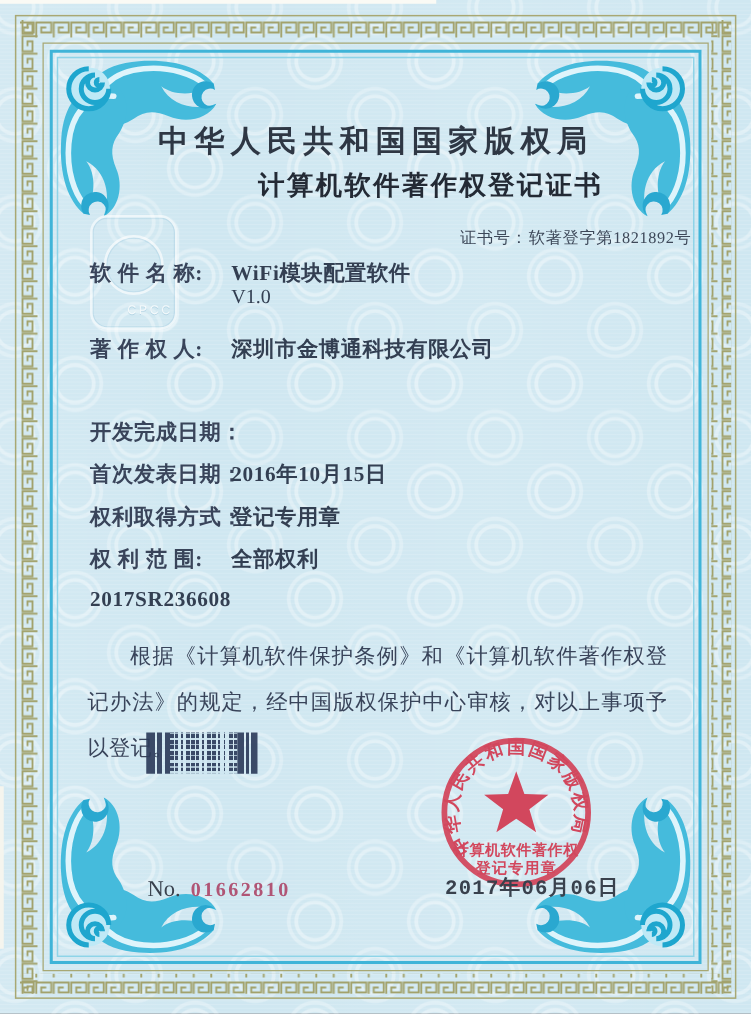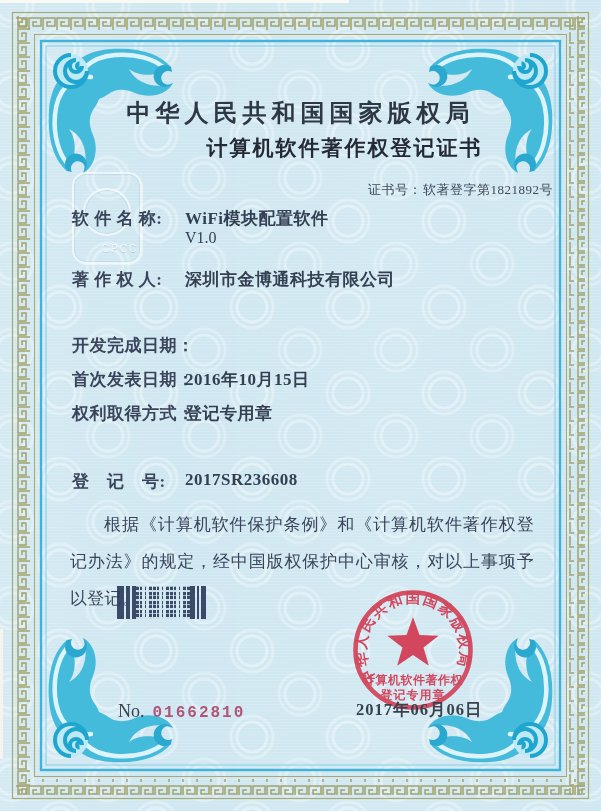--- a/index.html
+++ b/index.html
@@ -48,25 +48,25 @@
   .bc-mid{flex:1; height:100%;
     background:
       repeating-linear-gradient(0deg, rgba(207,231,241,.95) 0 2px, rgba(0,0,0,0) 2px 5px, rgba(207,231,241,.7) 5px 6px, rgba(0,0,0,0) 6px 9px),
       repeating-linear-gradient(90deg,#2e3d5c 0 3px, rgba(0,0,0,0) 3px 4px, #2e3d5c 4px 6px, rgba(0,0,0,0) 6px 9px, #2e3d5c 9px 10px, rgba(0,0,0,0) 10px 13px, #2e3d5c 13px 16px, rgba(0,0,0,0) 16px 17px);}
   .bc-right{width:16px; height:100%;
     background:repeating-linear-gradient(90deg,#2e3d5c 0 5px, rgba(0,0,0,0) 5px 7px, #2e3d5c 7px 9px, rgba(0,0,0,0) 9px 11px, #2e3d5c 11px 13px);}
 
   .seal{position:absolute; left:347px; top:584px; width:132px; height:132px; z-index:4; opacity:.93;}
   .seal-date{
     position:absolute; left:356px; top:699px; z-index:5;
-    font-size:16.5px; font-weight:bold; color:#39414d; letter-spacing:1px;
+    font-size:16.5px; font-weight:bold; color:#39414d; letter-spacing:1px;font-family:Liberation Mono, monospace;
   }
   .serial{position:absolute; left:118px; top:701px; z-index:4; font-size:18px; color:#39414d;}
   .serial .serial-num{
-    font-family:Liberation Mono, monospace;
+    font-family:Liberation Serif, serif;
     font-size:16px; color:#b05575; letter-spacing:2px; margin-left:8px; font-weight:bold;
   }
 
   .emboss{
     position:absolute; left:72px; top:172px; width:66px; height:88px; z-index:2;
     border-radius:14px;
     border:2px solid rgba(255,255,255,.75);
     box-shadow:inset 0 0 0 1px rgba(140,190,215,.35), 1px 1px 1px rgba(255,255,255,.6);
     opacity:.8;
   }
@@ -163,23 +163,26 @@
     <div class="row" style="top:368px">
       <span class="lbl">首次发表日期：</span>
       <span class="val">2016年10月15日</span>
     </div>
 
     <div class="row" style="top:402px">
       <span class="lbl">权利取得方式：</span>
       <span class="val">登记专用章</span>
     </div>
 
+    <div class="row" style="top:436px">
+      <span class="lbl">权 利 范 围:</span>
+      <span class="val">全部权利</span>
+    </div>
 
     <div class="row" style="top:470px">
-      <span class="lbl">登　记　号:</span>
       <span class="val">2017SR236608</span>
     </div>
 
     <div class="statement">根据《计算机软件保护条例》和《计算机软件著作权登记办法》的规定，经中国版权保护中心审核，对以上事项予以登记。</div>
 
     <div class="barcode">
       <div class="bc-left"></div>
       <div class="bc-mid"></div>
       <div class="bc-right"></div>
     </div>

